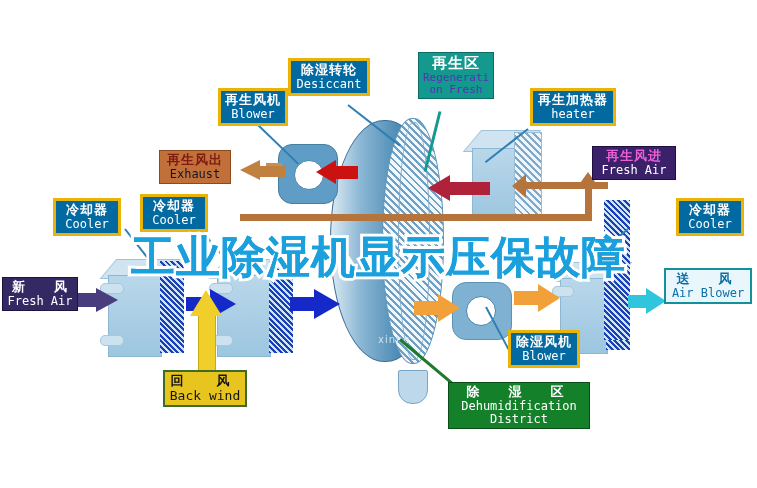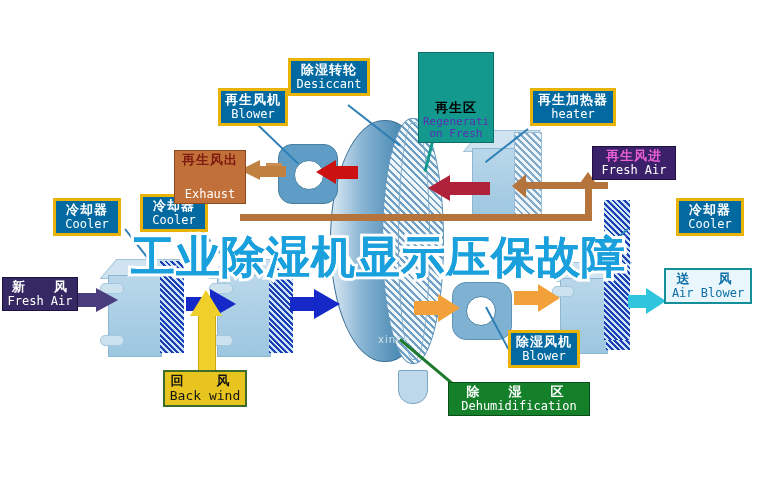--- a/index.html
+++ b/index.html
@@ -13,35 +13,35 @@
   .lbl .en{display:block;font-family:"DejaVu Sans Mono","Liberation Mono",monospace;}
 
   
   .lbl-blue{background:#0369a1;border:3px solid #eab308;color:#ffffff;}
   .lbl-blue .cn{color:#ffffff;font-size:13px;}
   .lbl-blue .en{color:#ffffff;font-size:12px;}
 
   
   .lbl-rust{background:#c2703a;border:1px solid #8e4a1f;}
   .lbl-rust .cn{color:#7e1a10;font-size:13px;}
-  .lbl-rust .en{color:#ffffff;font-size:12px;margin-top:20px;}
+  .lbl-rust .en{color:#0f172a;font-size:12px;}
 
   
   .lbl-purple{background:#352963;border:1px solid #1d1340;}
   .lbl-purple .cn{color:#ffffff;font-size:13px;}
   .lbl-purple .en{color:#ffffff;font-size:12px;}
 
   
   .lbl-purple2{background:#3a2169;border:1px solid #1d1040;}
   .lbl-purple2 .cn{color:#e95fd4;font-size:13px;}
   .lbl-purple2 .en{color:#ffffff;font-size:12px;}
 
   
   .lbl-teal{background:#13998e;border:1px solid #0b6d65;}
-  .lbl-teal .cn{color:#000000;font-size:13px;margin-top:46px;}
+  .lbl-teal .cn{color:#ffffff;font-size:15px;}
   .lbl-teal .en{color:#5a2fb5;font-size:11px;line-height:1.1;}
 
   
   .lbl-green{background:#14802a;border:1px solid #0a4d18;}
   .lbl-green .cn{color:#ffffff;font-size:13px;letter-spacing:8px;}
   .lbl-green .en{color:#ffffff;font-size:12px;}
 
   
   .lbl-yellow{background:#e8c51e;border:2px solid #3d6b2a;}
   .lbl-yellow .cn{color:#141414;font-size:13px;letter-spacing:10px;}
@@ -241,21 +241,21 @@
   <div class="lbl lbl-blue" style="left:218px;top:88px;width:70px;">
     <span class="cn">再生风机</span>
     <span class="en">Blower</span>
   </div>
 
   <div class="lbl lbl-blue" style="left:288px;top:58px;width:82px;">
     <span class="cn">除湿转轮</span>
     <span class="en">Desiccant</span>
   </div>
 
-  <div class="lbl lbl-rust" style="left:174px;top:150px;width:72px;">
+  <div class="lbl lbl-rust" style="left:159px;top:150px;width:72px;">
     <span class="cn">再生风出</span>
     <span class="en">Exhaust</span>
   </div>
 
   <div class="lbl lbl-teal" style="left:418px;top:52px;width:76px;">
     <span class="cn">再生区</span>
     <span class="en">Regenerati</span>
     <span class="en">on Fresh</span>
   </div>
 
@@ -280,20 +280,21 @@
   </div>
 
   <div class="lbl lbl-blue" style="left:508px;top:330px;width:72px;">
     <span class="cn">除湿风机</span>
     <span class="en">Blower</span>
   </div>
 
   <div class="lbl lbl-green" style="left:448px;top:382px;width:142px;">
     <span class="cn">除　湿　区</span>
     <span class="en">Dehumidification</span>
+    <span class="en">District</span>
   </div>
 
   <div class="lbl lbl-yellow" style="left:163px;top:370px;width:84px;">
     <span class="cn">回　风</span>
     <span class="en">Back wind</span>
   </div>
 
   <div id="overlay-title">工业除湿机显示压保故障</div>
   <div id="overlay-title-fill">工业除湿机显示压保故障</div>
 

